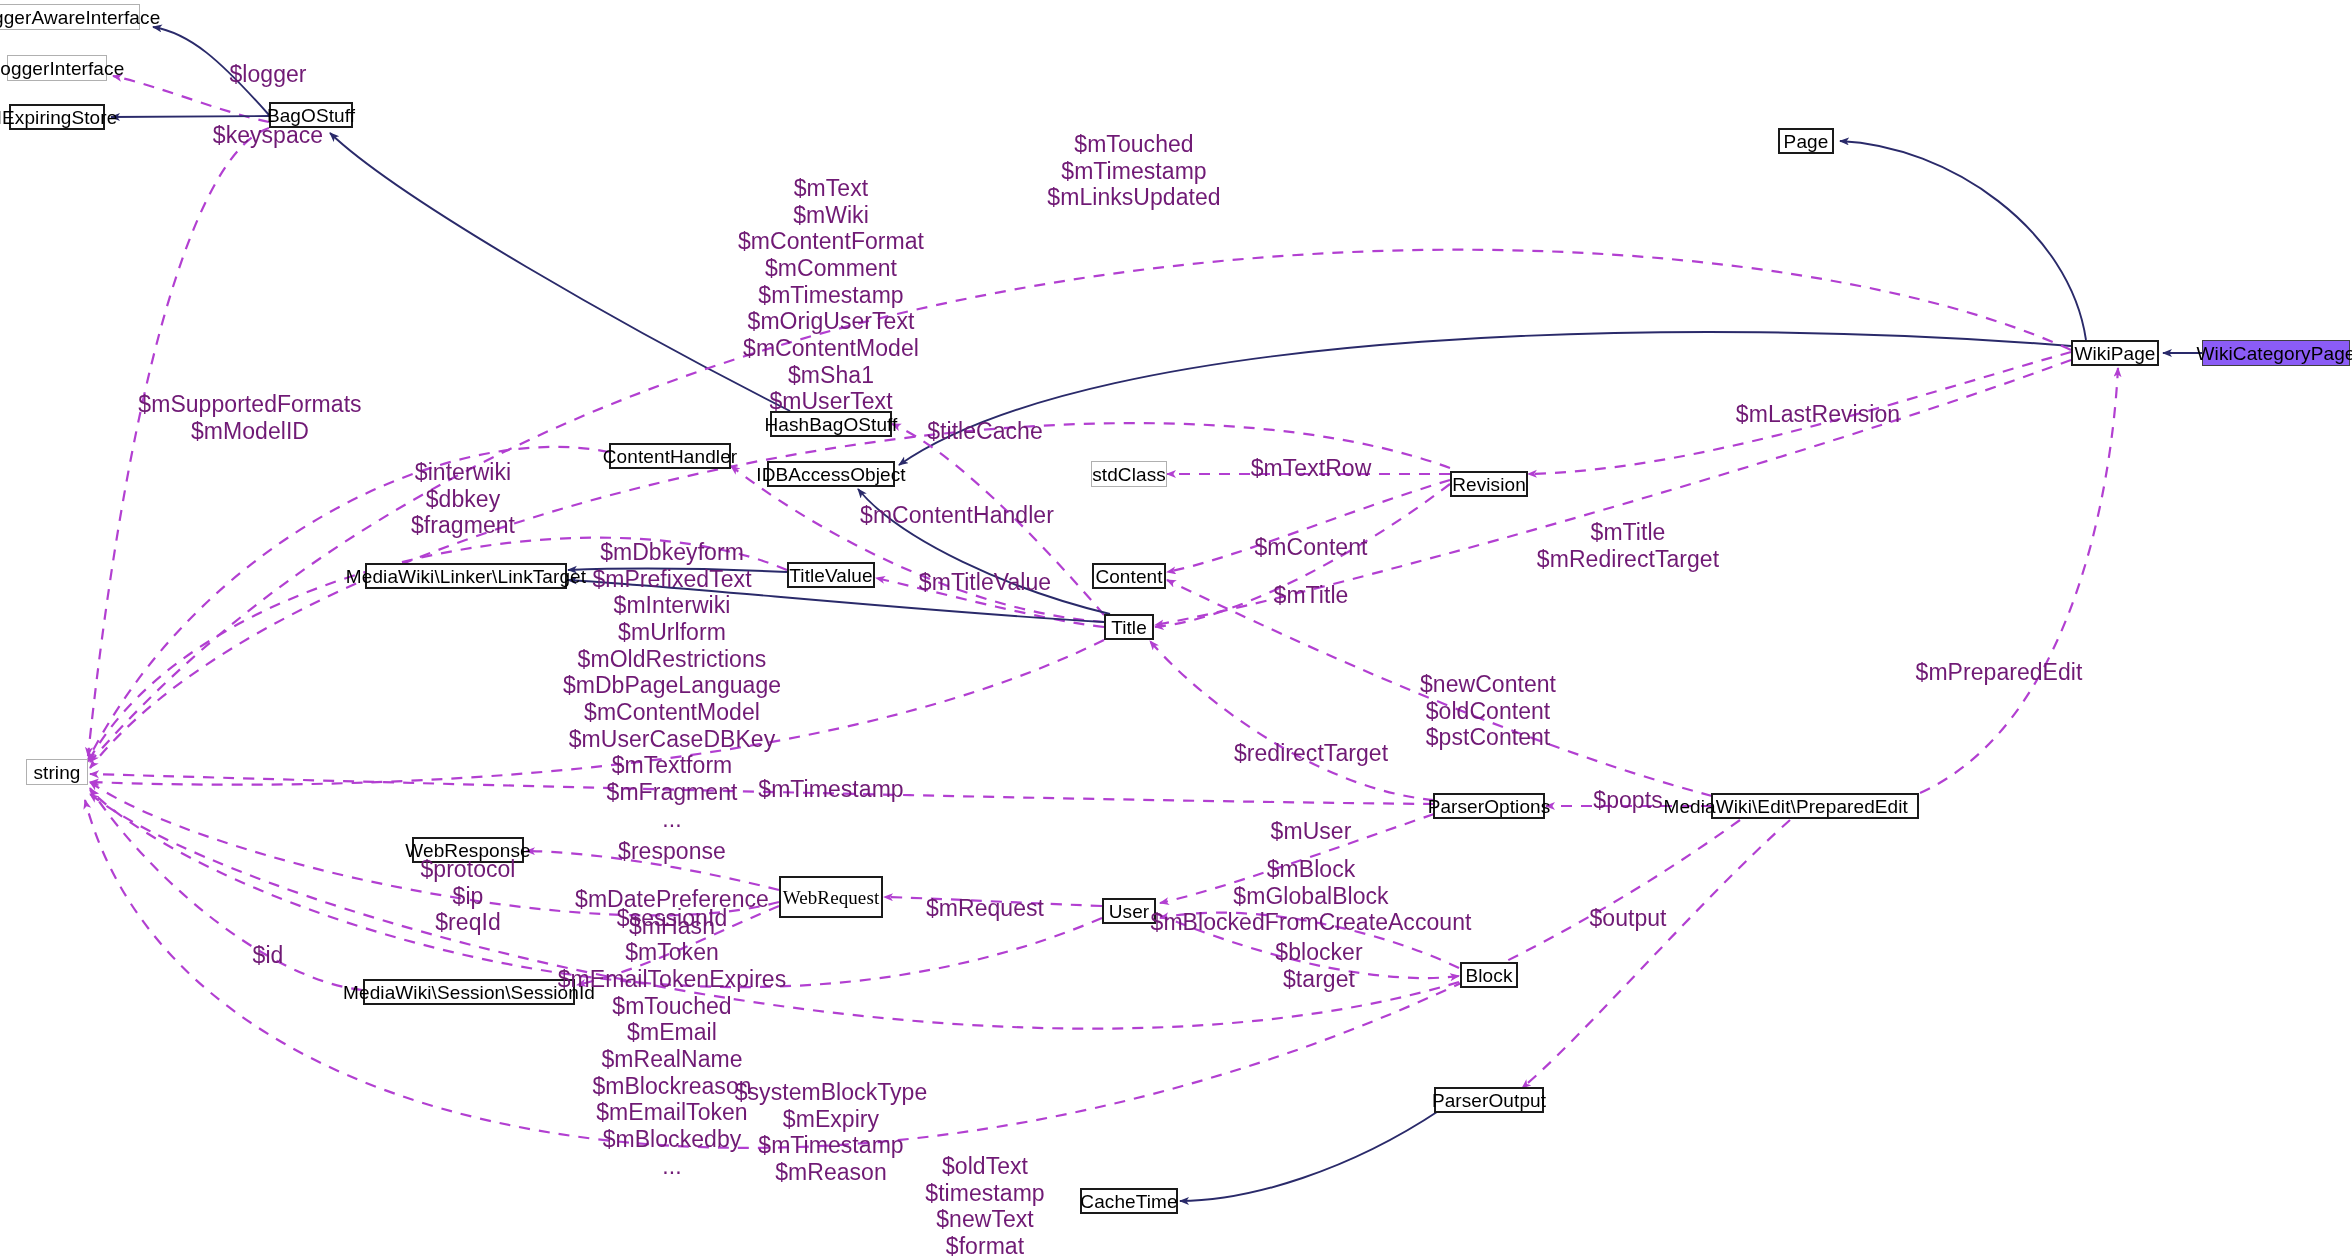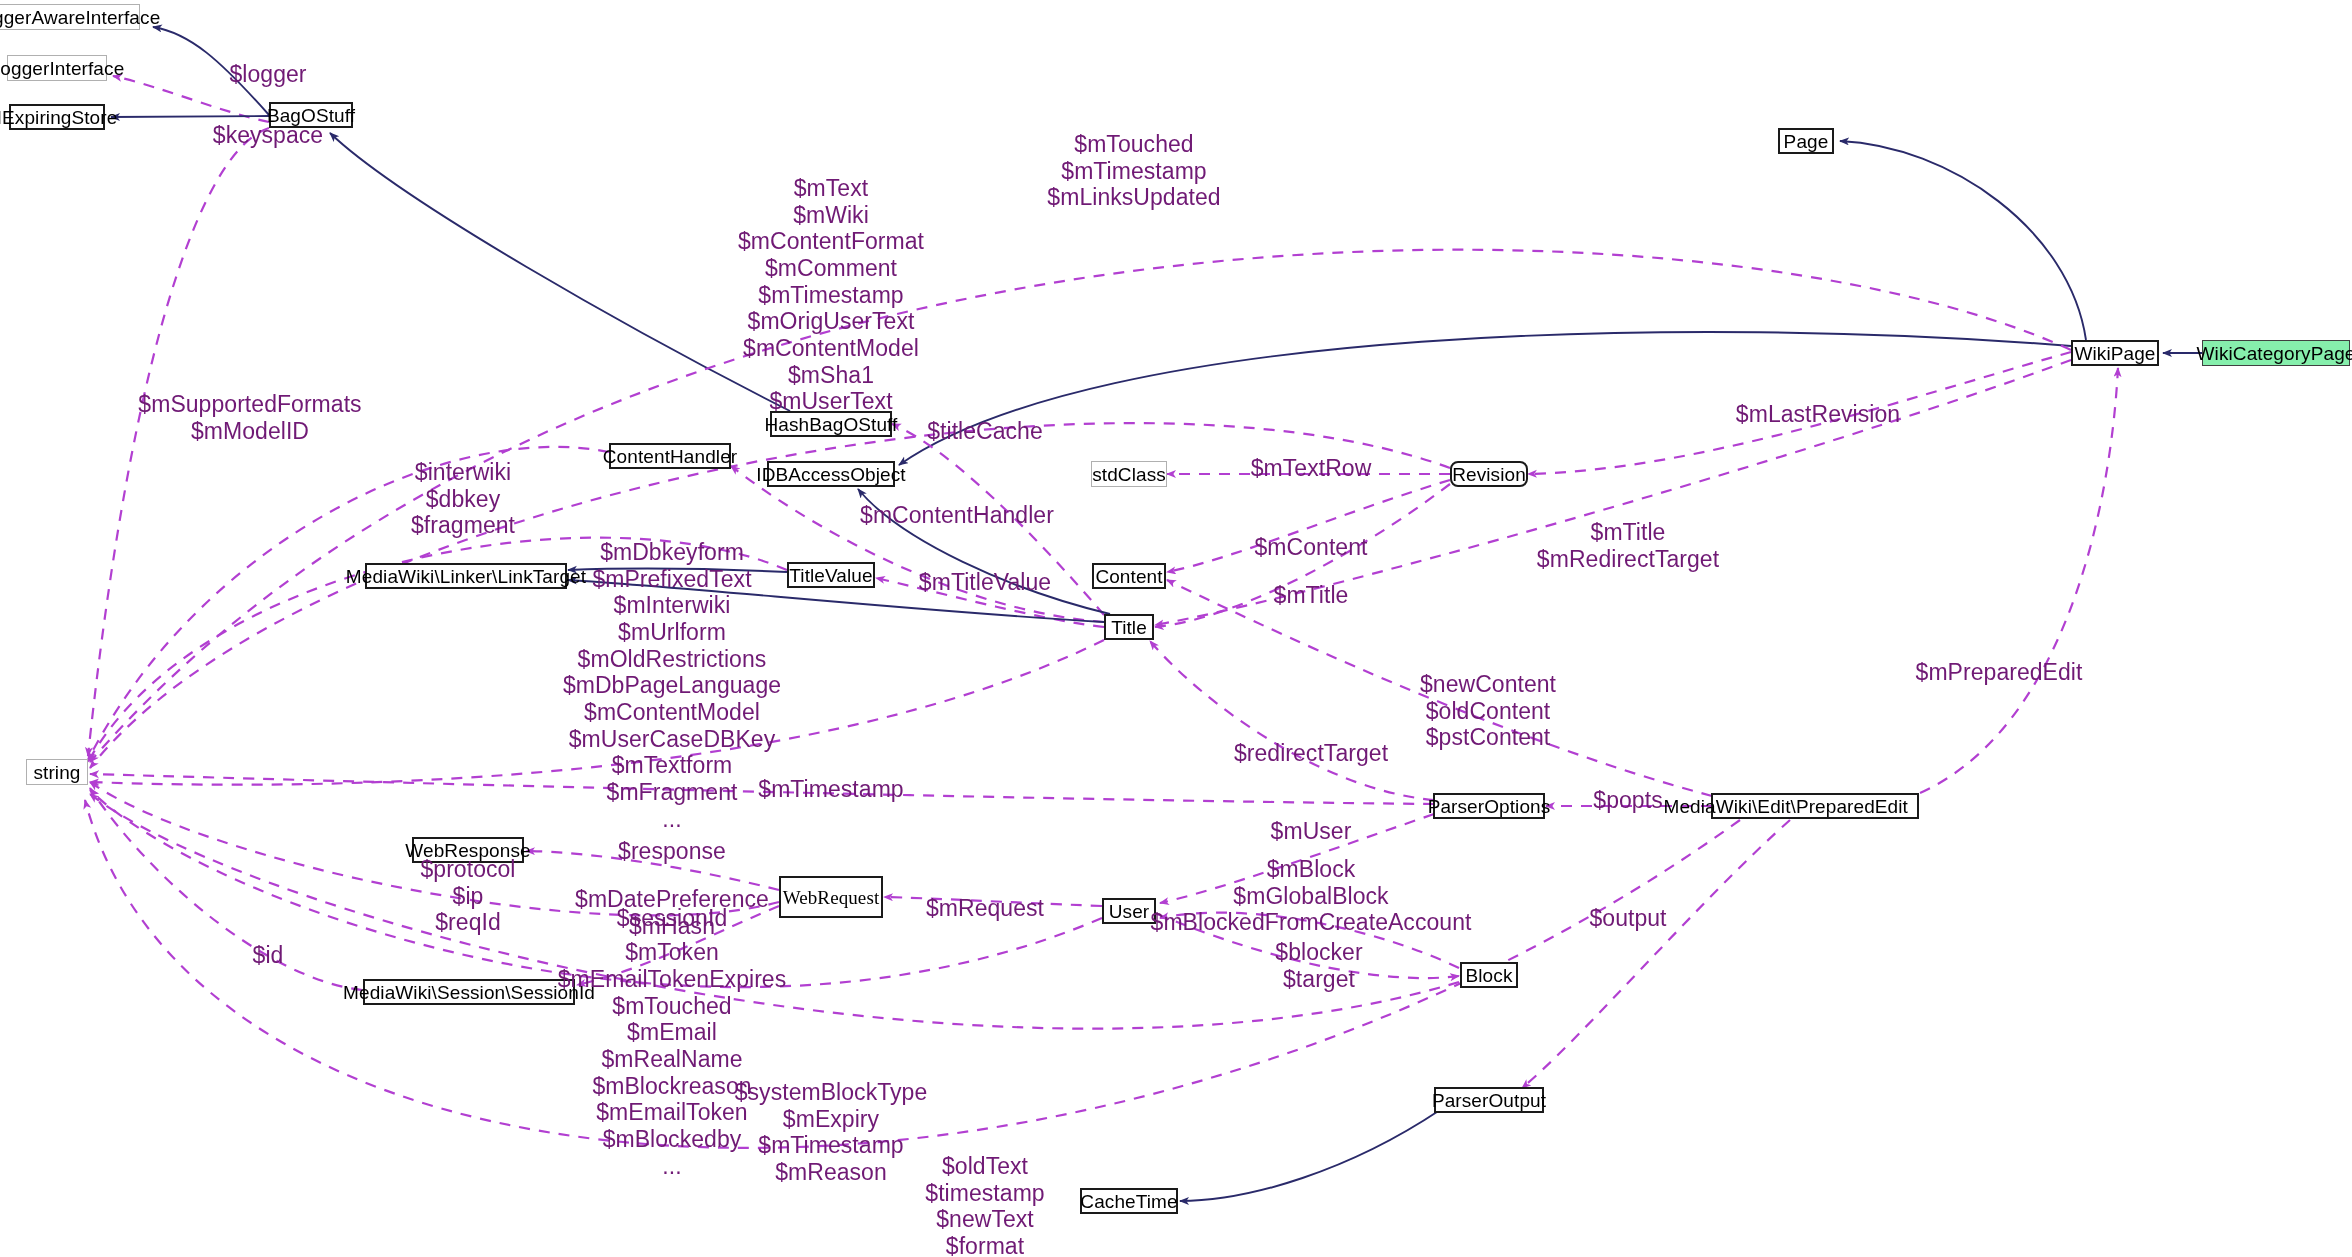--- a/index.html
+++ b/index.html
@@ -38,21 +38,21 @@
     border: 1.5px solid #404040;
     transform: translate(-50%, -50%);
     padding: 0 9px;
     letter-spacing: 0.1px;
   }
   .node.interface {
     border-color: #b0b0b0;
     border-width: 1.5px;
   }
   .node.highlight {
-    background: #86efac;
+    background: #8b5cf6;
     border-color: #404040;
     border-width: 1.5px;
   }
   .node.strong {
     border-color: #1a1a1a;
     border-width: 2px;
   }
   .edge-label {
     position: absolute;
     font-size: 23px;
@@ -151,21 +151,21 @@
       </div>
       <div class="node strong" style="left: 670px; top: 456px; width: 122px; height: 26px;">
         <span>ContentHandler</span>
       </div>
       <div class="node strong" style="left: 831px; top: 474px; width: 128px; height: 26px;">
         <span>IDBAccessObject</span>
       </div>
       <div class="node interface" style="left: 1129px; top: 474px; width: 76px; height: 26px;">
         <span>stdClass</span>
       </div>
-      <div class="node strong" style="left: 1489px; top: 474px; width: 78px; height: 26px; border-radius: 8px;">
+      <div class="node strong" style="left: 1489px; top: 484px; width: 78px; height: 26px;">
         <span>Revision</span>
       </div>
       <div class="node strong" style="left: 831px; top: 575px; width: 88px; height: 26px;">
         <span>TitleValue</span>
       </div>
       <div class="node strong" style="left: 466px; top: 576px; width: 202px; height: 26px;">
         <span>MediaWiki\Linker\LinkTarget</span>
       </div>
       <div class="node strong" style="left: 1129px; top: 576px; width: 74px; height: 26px;">
         <span>Content</span>

